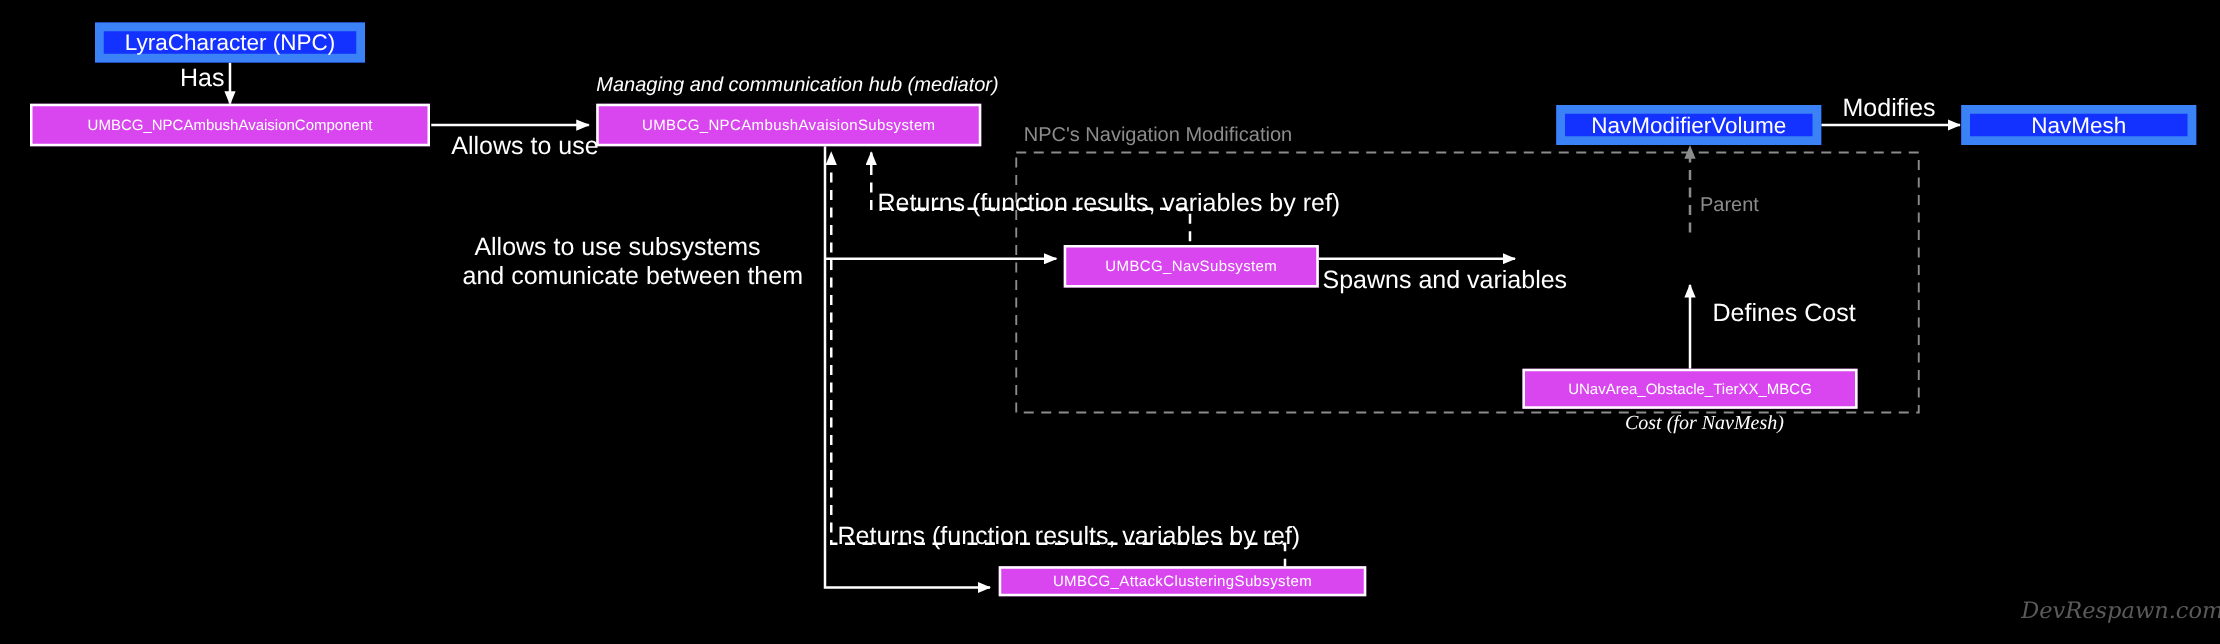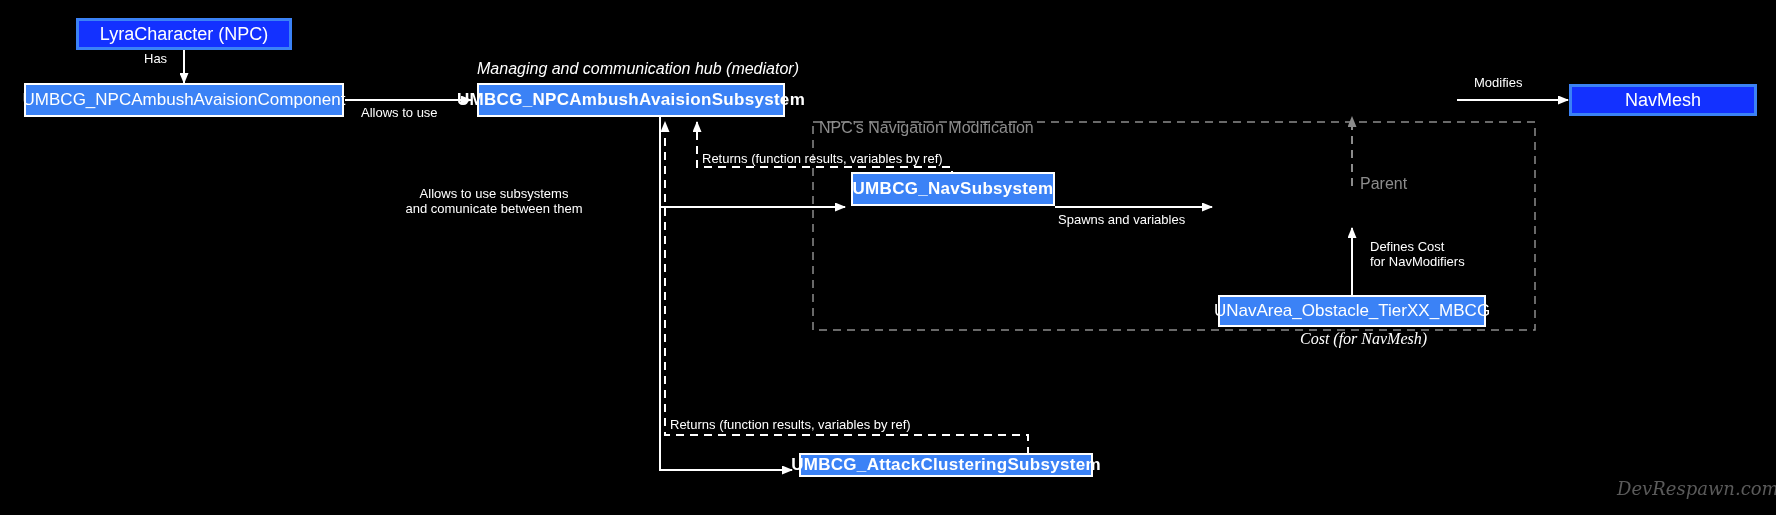--- a/index.html
+++ b/index.html
@@ -27,36 +27,36 @@
     position: absolute;
     box-sizing: border-box;
     display: flex;
     align-items: center;
     justify-content: center;
     color: #ffffff;
     white-space: nowrap;
   }
   .node.plain {
     border: 2px solid #ffffff;
-    background: #3b82f6;
-    font-size: 17px;
+    background: #d946ef;
+    font-size: 12px;
   }
   .node.plain.bold {
-    font-weight: bold;
+    font-weight: normal;
     letter-spacing: 0.3px;
   }
   .node.blue {
-    border: 3px solid #3b82f6;
+    border: 7px solid #3b82f6;
     background: #1331ff;
     font-size: 18px;
   }
   .edge-label {
     position: absolute;
     color: #ffffff;
-    font-size: 13px;
+    font-size: 20px;
     white-space: nowrap;
     line-height: 1.15;
   }
   .edge-label.center {
     text-align: center;
   }
   .edge-label.right {
     text-align: center;
   }
   .caption-italic {
@@ -64,21 +64,20 @@
     color: #ffffff;
     font-size: 16px;
     font-style: italic;
     white-space: nowrap;
   }
   .group-label {
     position: absolute;
     color: #8c8c8c;
     font-size: 16px;
     white-space: nowrap;
-    margin-top: 19px;
   }
   .watermark {
     position: absolute;
     color: #5a5a5a;
     font-size: 18px;
     font-style: italic;
     font-family: "DejaVu Serif", serif;
     white-space: nowrap;
   }
 </style>
@@ -125,29 +124,32 @@
   </div>
 
   <div class="node plain" style="left:24px; top:83px; width:320px; height:34px;">
     <span>UMBCG_NPCAmbushAvaisionComponent</span>
   </div>
 
   <div class="node plain bold" style="left:477px; top:83px; width:308px; height:34px;">
     <span>UMBCG_NPCAmbushAvaisionSubsystem</span>
   </div>
 
-  <div class="node plain bold" style="left:851px; top:172px; width:204px; height:34px;">
+  <div class="node plain bold" style="left:851px; top:196px; width:204px; height:34px;">
     <span>UMBCG_NavSubsystem</span>
   </div>
 
 
   <div class="node plain" style="left:1218px; top:295px; width:268px; height:32px;">
     <span>UNavArea_Obstacle_TierXX_MBCG</span>
   </div>
 
+  <div class="node blue" style="left:1245px; top:84px; width:212px; height:32px;">
+    <span>NavModifierVolume</span>
+  </div>
 
   <div class="node blue" style="left:1569px; top:84px; width:188px; height:32px;">
     <span>NavMesh</span>
   </div>
 
   <div class="node plain bold" style="left:799px; top:453px; width:294px; height:24px;">
     <span>UMBCG_AttackClusteringSubsystem</span>
   </div>
 
   <div class="caption-italic" style="left:477px; top:60px;">Managing and communication hub (mediator)</div>
@@ -168,20 +170,19 @@
   </div>
 
   <div class="edge-label" style="left:702px; top:152px;">Returns (function results, variables by ref)</div>
 
   <div class="edge-label" style="left:670px; top:418px;">Returns (function results, variables by ref)</div>
 
   <div class="edge-label" style="left:1058px; top:213px;">Spawns and variables</div>
 
   <div class="edge-label center" style="left:1370px; top:240px; width:200px; text-align:left;">
     <div>Defines Cost</div>
-    <div>for NavModifiers</div>
   </div>
 
   <div class="edge-label" style="left:1474px; top:76px;">Modifies</div>
 
   <div class="watermark" style="left:1617px; top:478px;">DevRespawn.com</div>
 
 </div>
 
 </body></html>

